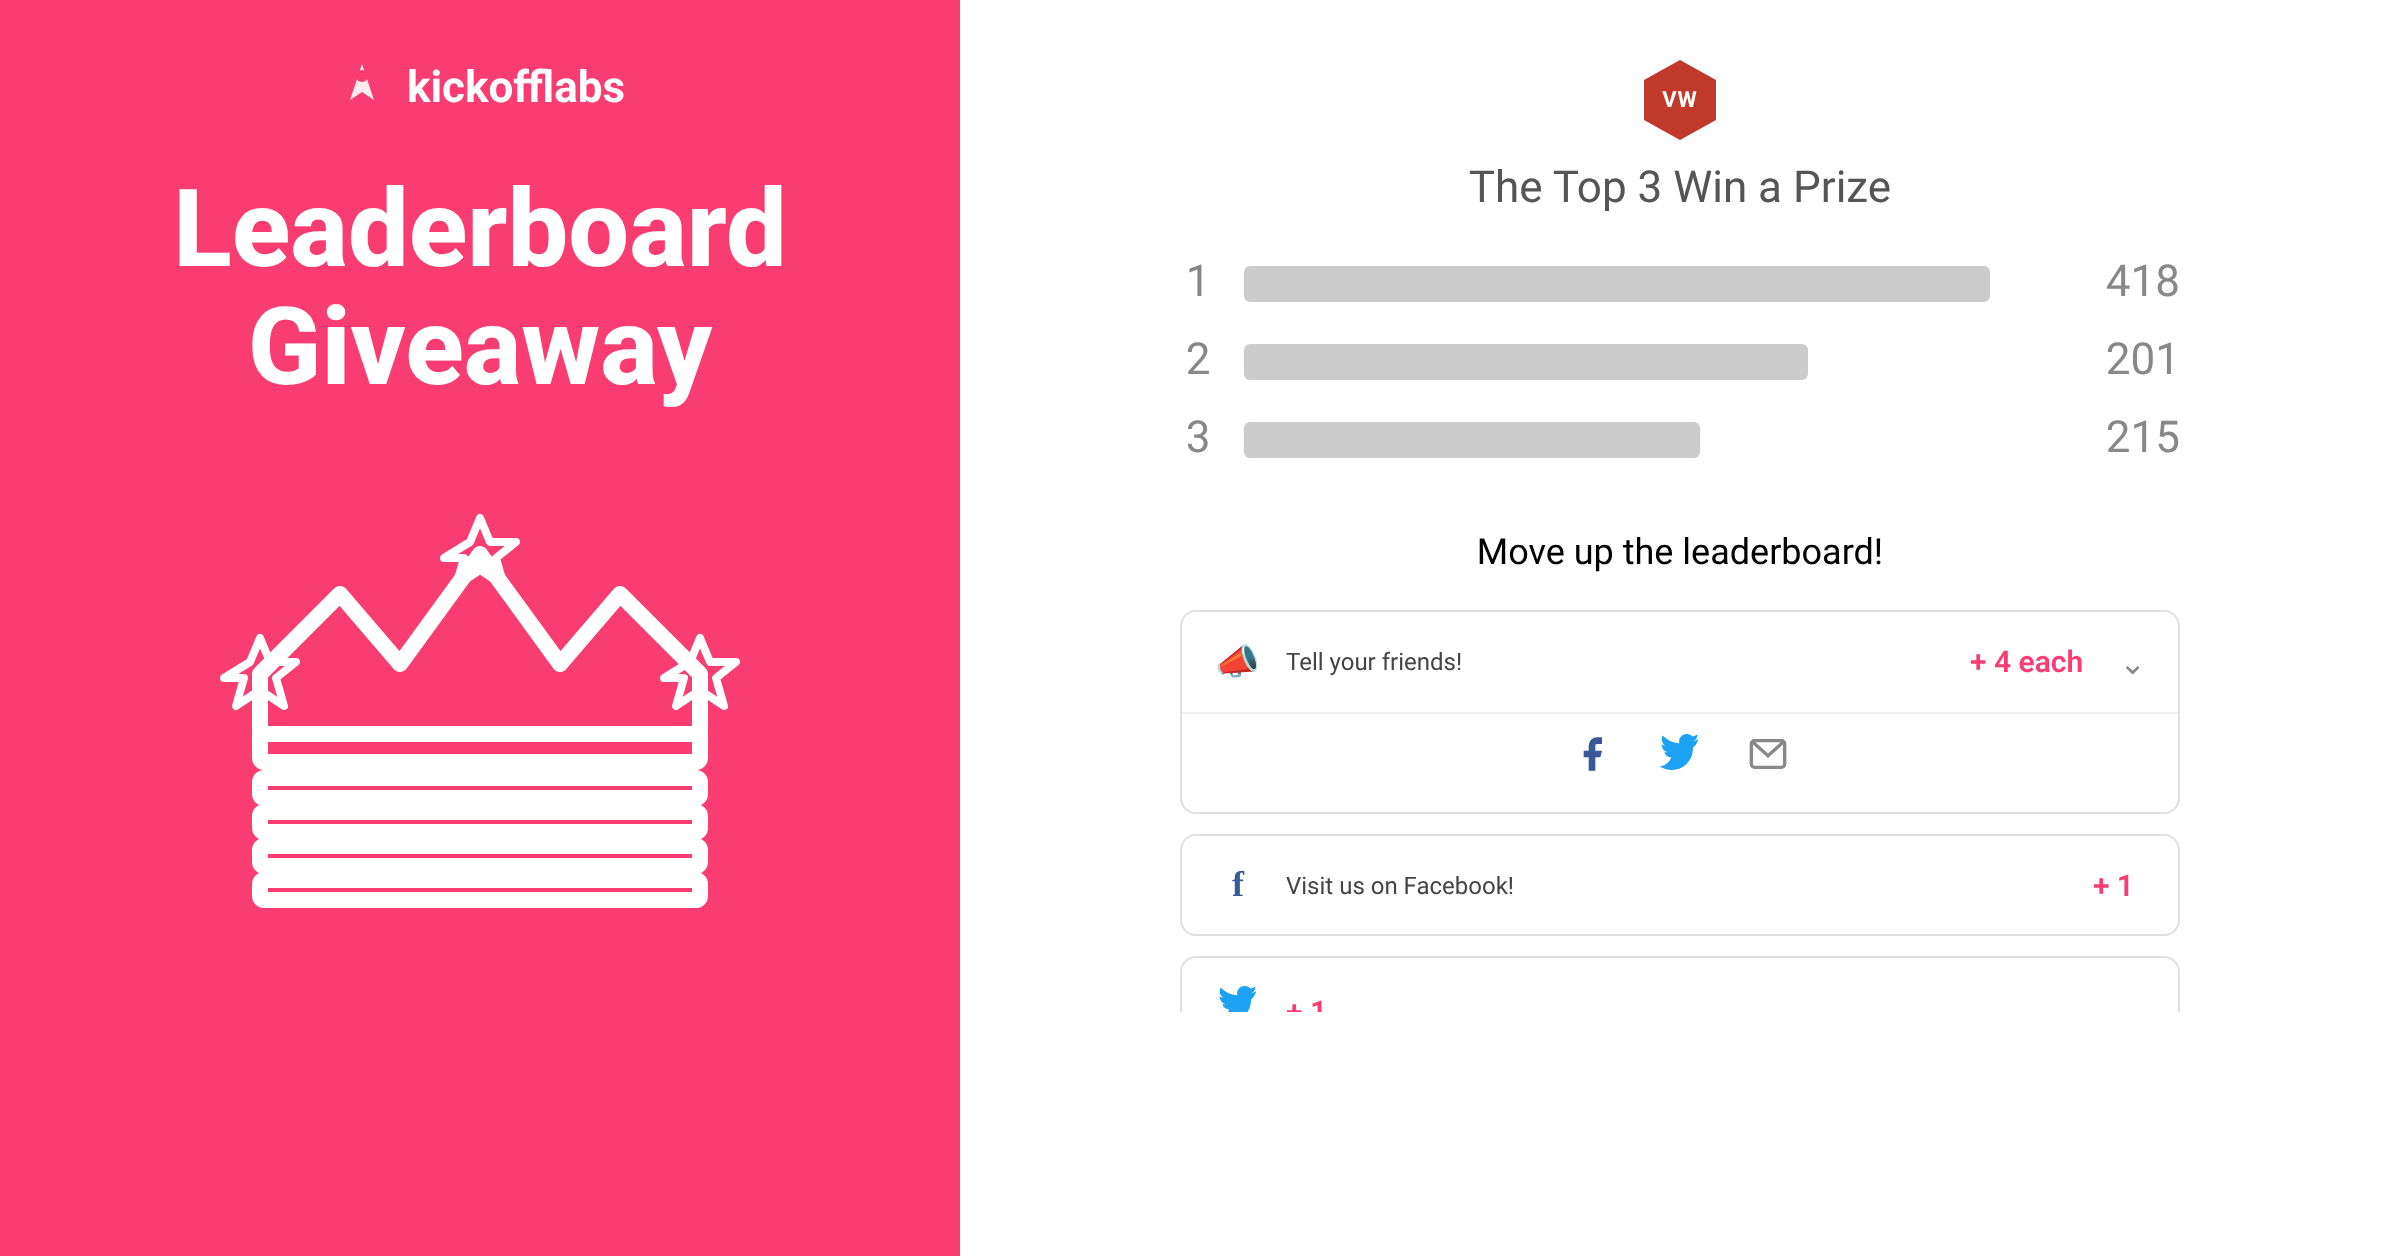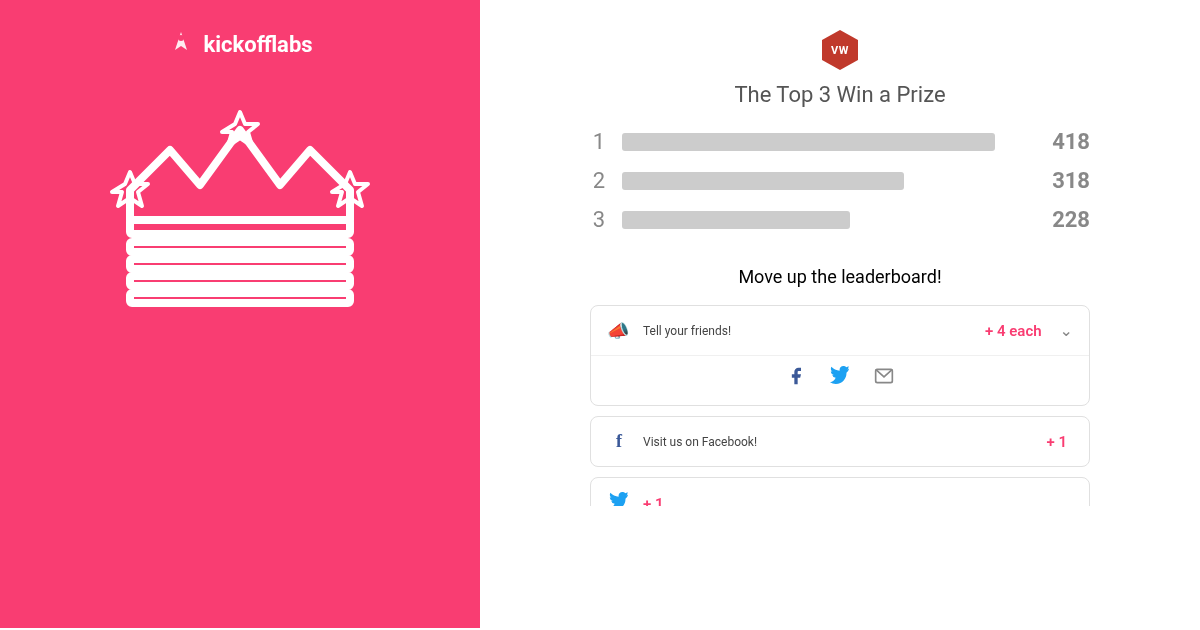--- a/index.html
+++ b/index.html
@@ -128,21 +128,20 @@
       border-radius: 3px;
       background: #ccc;
     }
 
     .lb-score {
       font-size: 22px;
       color: #888;
       width: 40px;
       text-align: right;
       flex-shrink: 0;
-      font-weight: bold;
     }
 
     .move-up {
       font-size: 18px;
       color: #000000;
       margin-bottom: 18px;
       font-weight: 400;
     }
 
     
@@ -231,20 +230,24 @@
 
     <svg class="logo-icon" viewBox="0 0 28 28">
       <polygon points="14,2 20,20 14,16 8,20" fill="white" opacity="0.9"></polygon>
       <circle cx="14" cy="8" r="3" fill="#f93d72"></circle>
     </svg>
     <div class="logo-text">
       <span>kickoff</span><span style="font-weight:700">labs</span>
     </div>
   </div>
 
+  <div class="headline">
+    <div>Leaderboard</div>
+    <div>Giveaway</div>
+  </div>
 
   <div class="crown-icon">
     <svg class="crown-svg" viewBox="0 0 340 230" xmlns="http://www.w3.org/2000/svg">
 
       <g fill="none" stroke="white" stroke-width="8" stroke-linejoin="round" stroke-linecap="round">
 
         <path d="M60,130 L60,100 L100,60 L130,95 L170,40 L210,95 L240,60 L280,100 L280,130 Z"></path>
 
         <g transform="translate(60,100)">
           <polygon points="0,-18 5,-6 18,-6 8,2 12,16 0,8 -12,16 -8,2 -18,2 -5,-6" stroke="white" stroke-width="4" fill="none"></polygon>
@@ -285,28 +288,28 @@
       <div class="lb-bar-wrap">
         <div class="lb-bar" style="width:90%"></div>
       </div>
       <span class="lb-score">418</span>
     </div>
       <div class="lb-row">
       <span class="lb-rank">2</span>
       <div class="lb-bar-wrap">
         <div class="lb-bar" style="width:68%"></div>
       </div>
-      <span class="lb-score">318</span>
+      <span class="lb-score">201</span>
     </div>
       <div class="lb-row">
       <span class="lb-rank">3</span>
       <div class="lb-bar-wrap">
         <div class="lb-bar" style="width:55%"></div>
       </div>
-      <span class="lb-score">228</span>
+      <span class="lb-score">215</span>
     </div>
     </div>
 
   <div class="move-up">Move up the leaderboard!</div>
 
   <div class="action-cards" id="action-cards-container">
   <div class="action-card">
       <div class="action-card-main">
         <span class="action-icon">📣</span>
         <span class="action-label">Tell your friends!</span>

